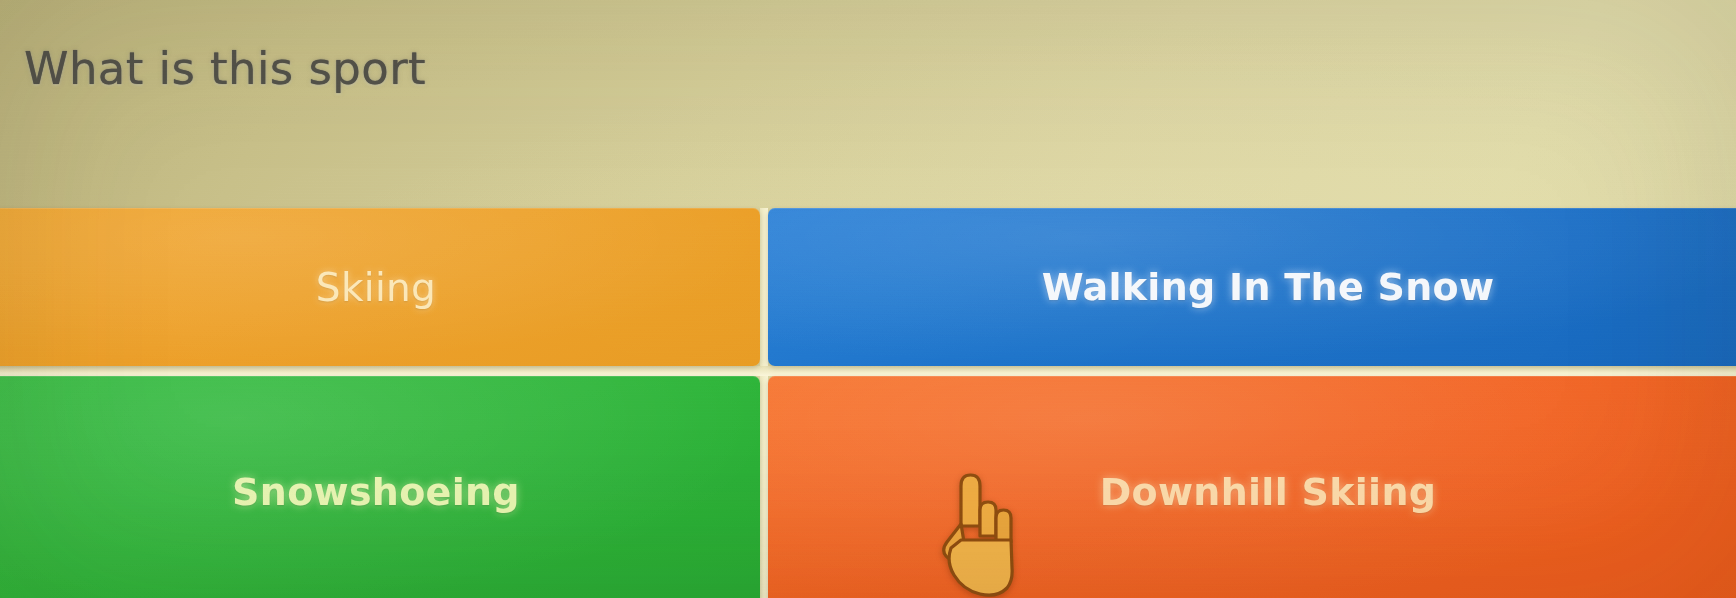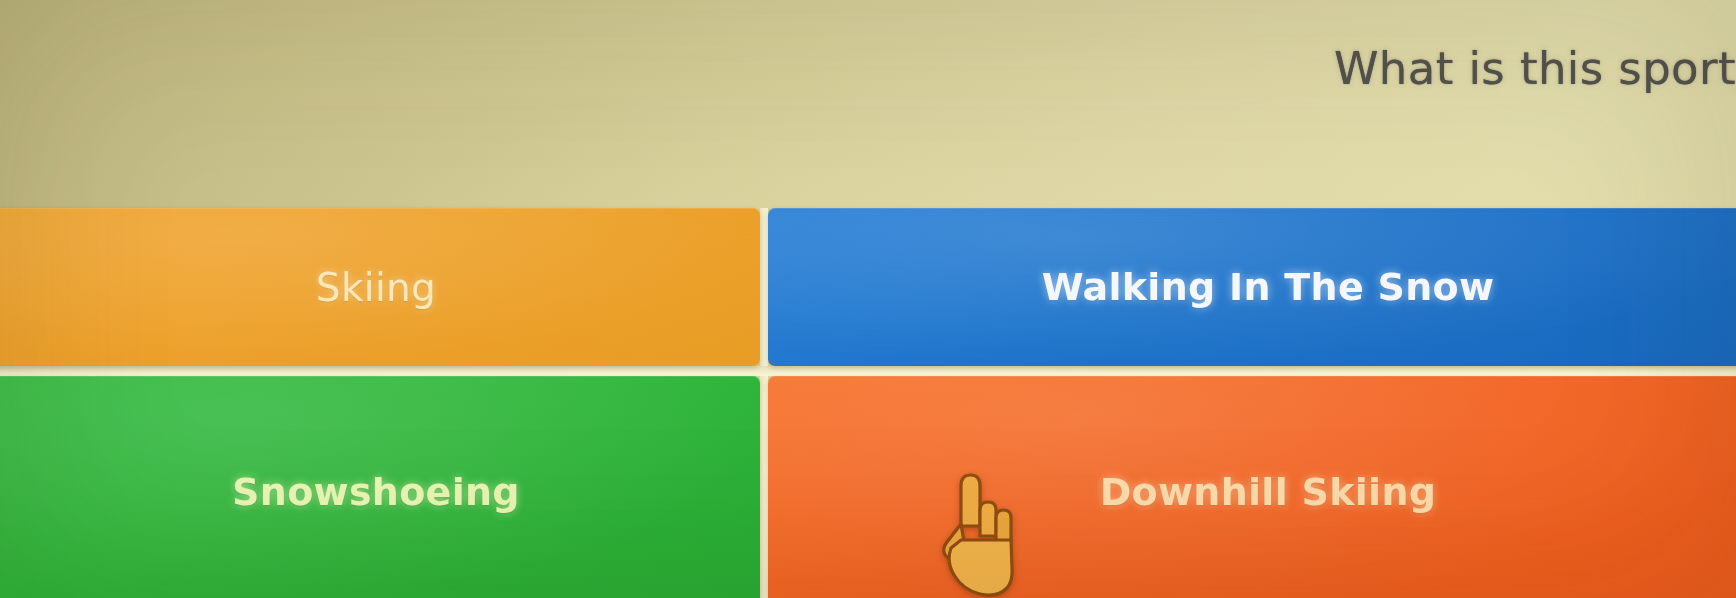--- a/index.html
+++ b/index.html
@@ -45,21 +45,21 @@
     top: 0;
     width: 1736px;
     height: 208px;
     z-index: 5;
   }
   #question-text {
     position: absolute;
     left: 0;
     right: 0;
     top: 42px;
-    text-align: right;
+    text-align: left;
     font-family: "DejaVu Sans", sans-serif;
     font-size: 45px;
     font-weight: 400;
     letter-spacing: 0.4px;
     color: #53524a;
     text-shadow:
       0 0 1.2px rgba(83,82,74,0.85),
       0 0 5px rgba(120,118,92,0.35),
       0 1px 3px rgba(255,255,250,0.45);
     filter: blur(0.45px);

